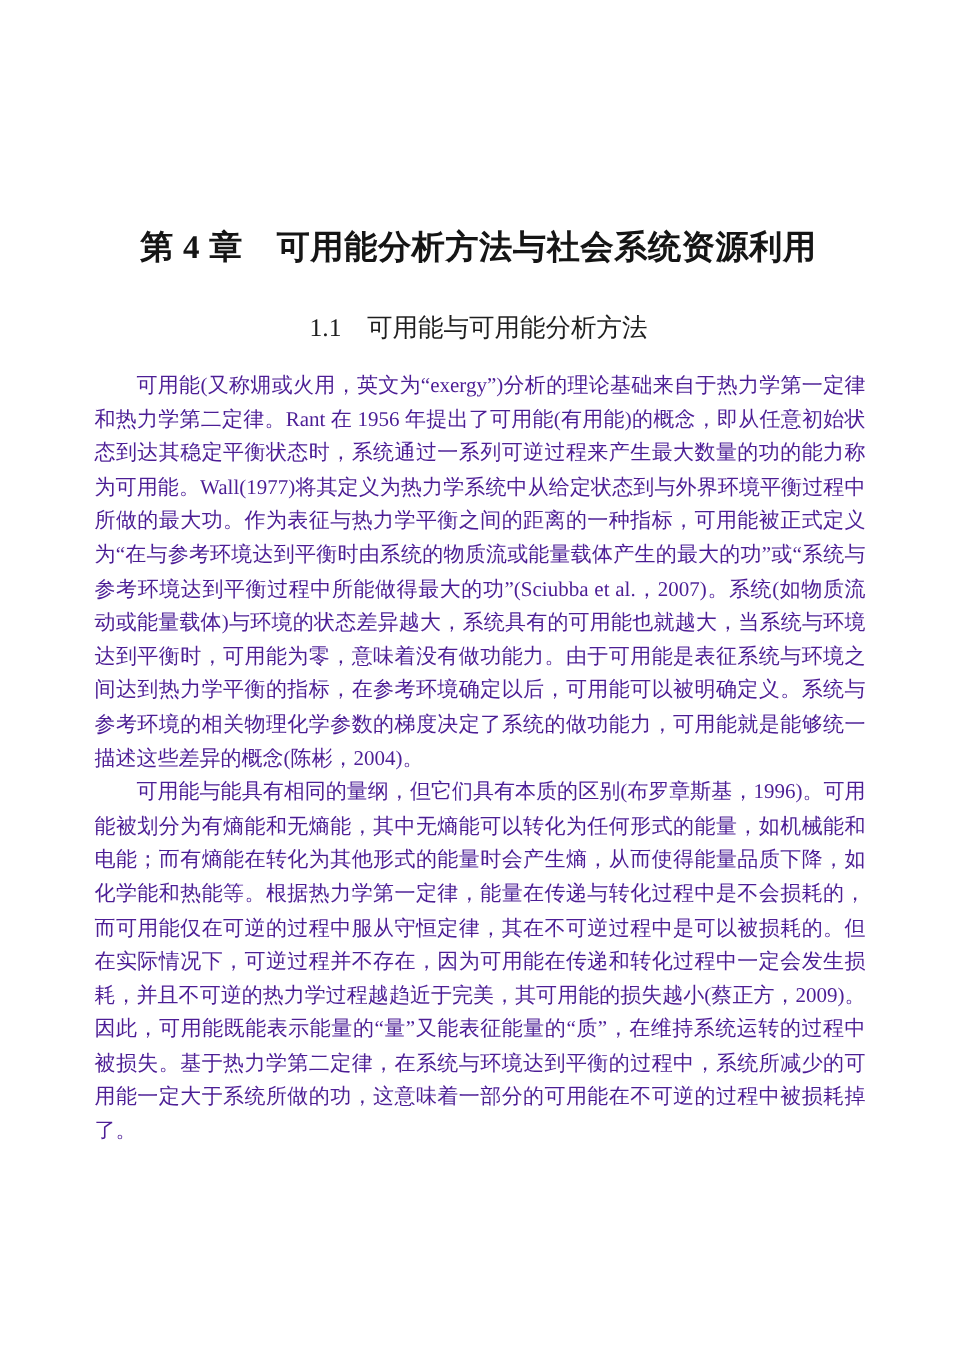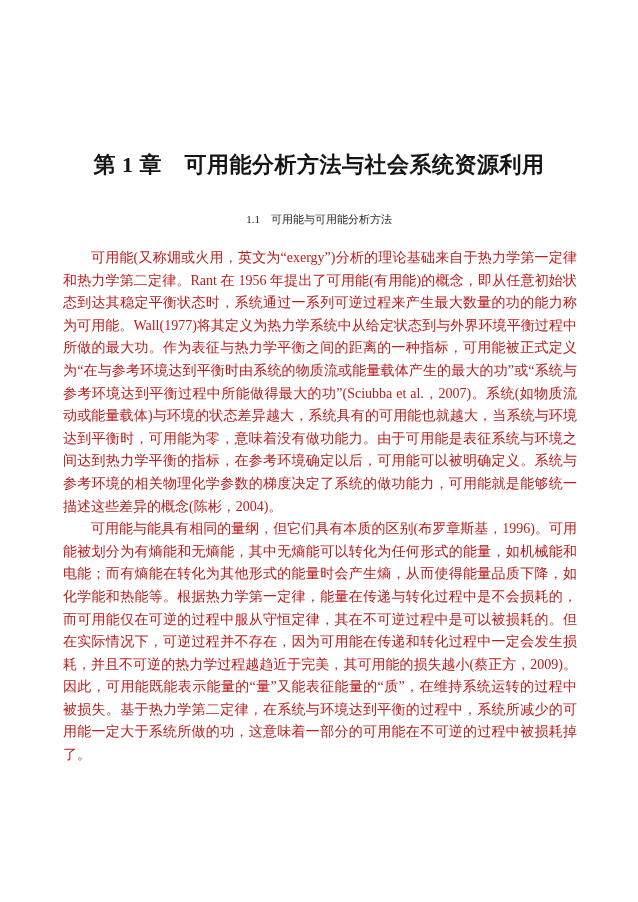--- a/index.html
+++ b/index.html
@@ -24,44 +24,44 @@
     font-size: 22px;
     font-weight: 700;
     letter-spacing: 0.5px;
     line-height: 30px;
     color: #151515;
   }
   .section-heading {
     margin: 0;
     padding-top: 28px;
     text-align: center;
-    font-size: 11px;
+    font-size: 17px;
     font-weight: 400;
     line-height: 22px;
     color: #1e1e1e;
   }
   .body-text {
     margin: 17px 61px 0 63px;
     font-size: 14px;
     line-height: 22.6px;
     text-align: justify;
     text-justify: inter-ideograph;
-    color: #b91c1c;
+    color: #4c1d95;
   }
   .body-text p {
     margin: 0;
     padding: 0;
     text-indent: 2em;
   }
 </style>
 </head>
 <body>
 
 <div class="page">
-  <h1 class="chapter-title">第 1 章　可用能分析方法与社会系统资源利用</h1>
+  <h1 class="chapter-title">第 4 章　可用能分析方法与社会系统资源利用</h1>
 
   <h2 class="section-heading">1.1　可用能与可用能分析方法</h2>
 
   <div class="body-text">
     <p>可用能(又称㶲或火用，英文为“exergy”)分析的理论基础来自于热力学第一定律和热力学第二定律。Rant 在 1956 年提出了可用能(有用能)的概念，即从任意初始状态到达其稳定平衡状态时，系统通过一系列可逆过程来产生最大数量的功的能力称为可用能。Wall(1977)将其定义为热力学系统中从给定状态到与外界环境平衡过程中所做的最大功。作为表征与热力学平衡之间的距离的一种指标，可用能被正式定义为“在与参考环境达到平衡时由系统的物质流或能量载体产生的最大的功”或“系统与参考环境达到平衡过程中所能做得最大的功”(Sciubba et al.，2007)。系统(如物质流动或能量载体)与环境的状态差异越大，系统具有的可用能也就越大，当系统与环境达到平衡时，可用能为零，意味着没有做功能力。由于可用能是表征系统与环境之间达到热力学平衡的指标，在参考环境确定以后，可用能可以被明确定义。系统与参考环境的相关物理化学参数的梯度决定了系统的做功能力，可用能就是能够统一描述这些差异的概念(陈彬，2004)。</p>
     <p>可用能与能具有相同的量纲，但它们具有本质的区别(布罗章斯基，1996)。可用能被划分为有熵能和无熵能，其中无熵能可以转化为任何形式的能量，如机械能和电能；而有熵能在转化为其他形式的能量时会产生熵，从而使得能量品质下降，如化学能和热能等。根据热力学第一定律，能量在传递与转化过程中是不会损耗的，而可用能仅在可逆的过程中服从守恒定律，其在不可逆过程中是可以被损耗的。但在实际情况下，可逆过程并不存在，因为可用能在传递和转化过程中一定会发生损耗，并且不可逆的热力学过程越趋近于完美，其可用能的损失越小(蔡正方，2009)。因此，可用能既能表示能量的“量”又能表征能量的“质”，在维持系统运转的过程中被损失。基于热力学第二定律，在系统与环境达到平衡的过程中，系统所减少的可用能一定大于系统所做的功，这意味着一部分的可用能在不可逆的过程中被损耗掉了。</p>
   </div>
 </div>
 
 </body></html>

